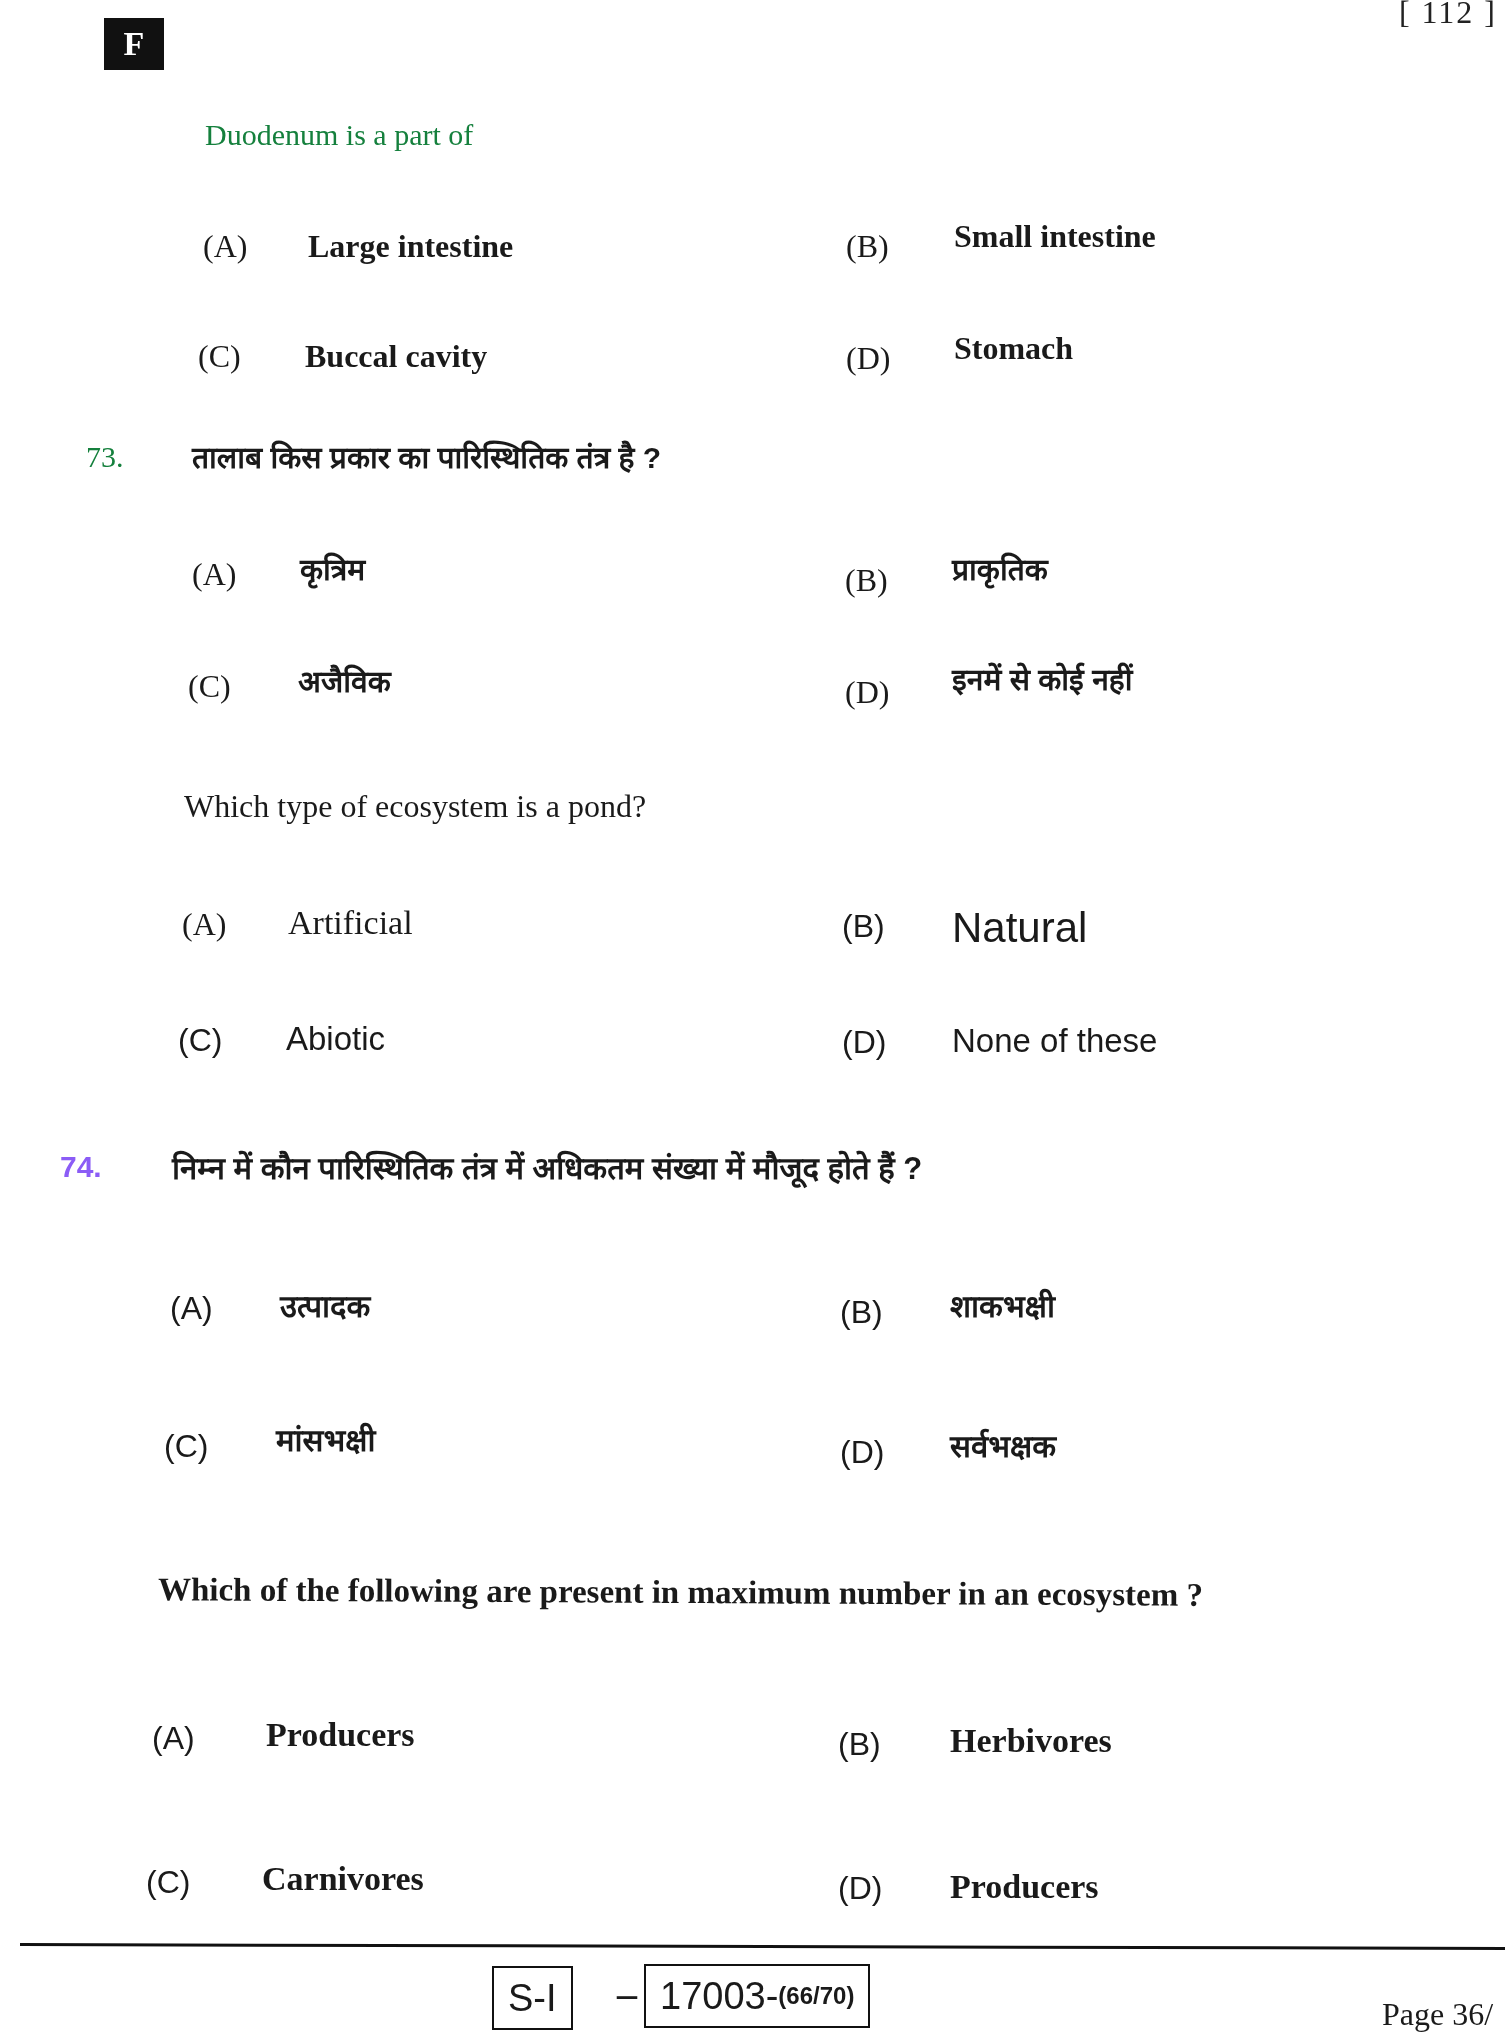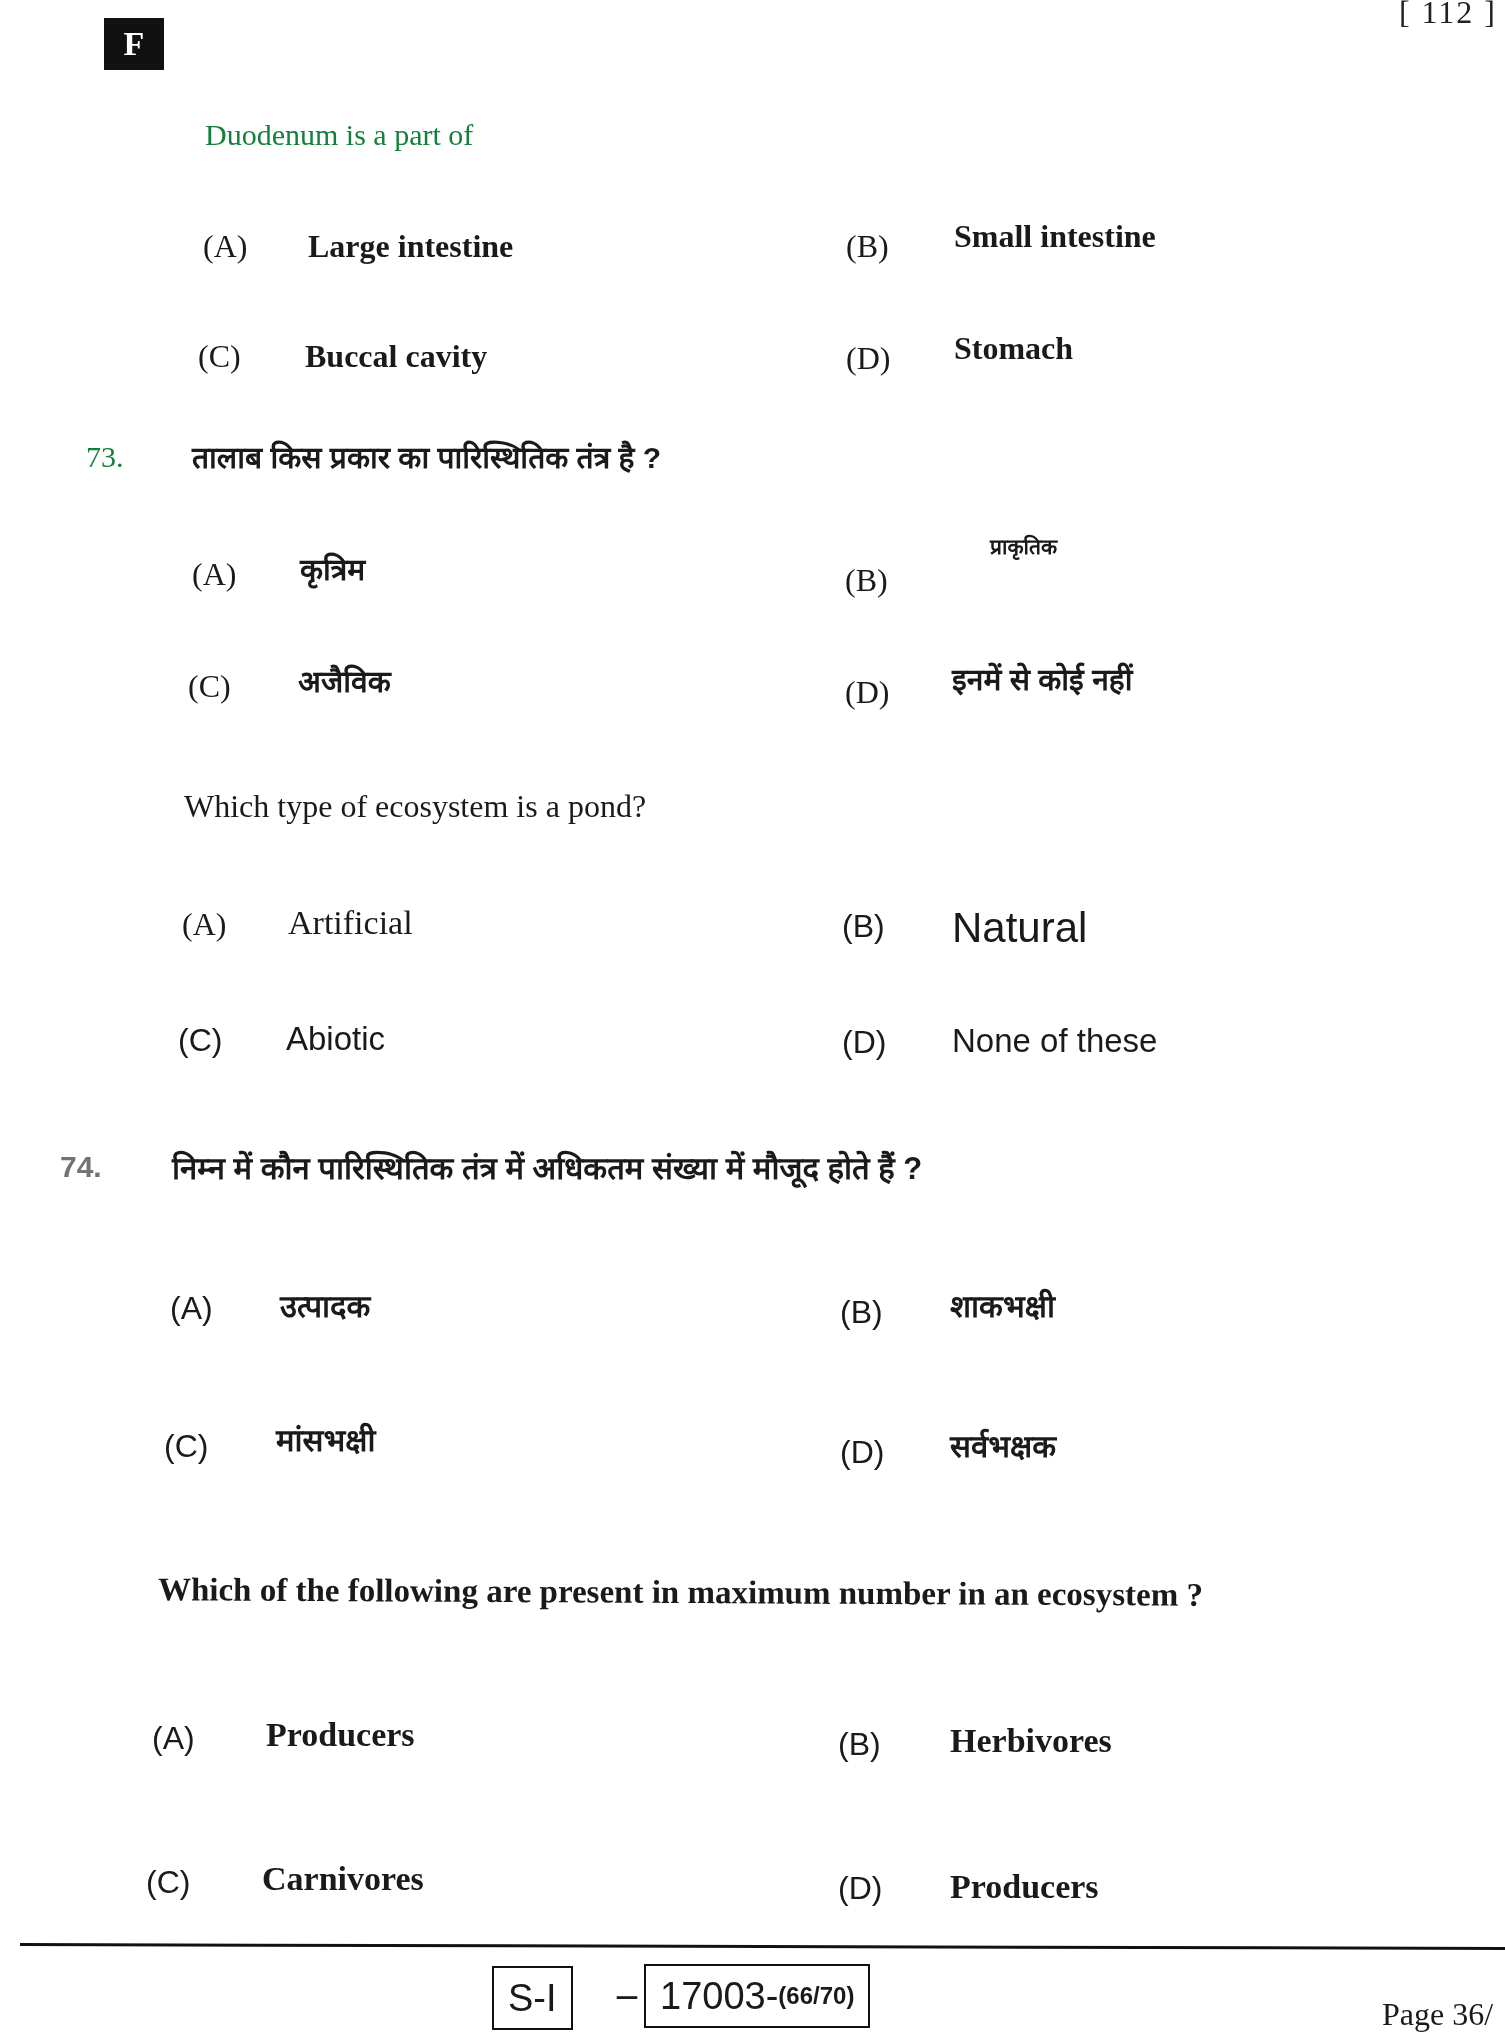--- a/index.html
+++ b/index.html
@@ -10,21 +10,21 @@
       color: #1a1a1a;
     }
     .abs { position: absolute; white-space: nowrap; }
     .set-badge {
       left: 104px; top: 18px; width: 60px; height: 52px;
       background: #111; color: #fff; font-weight: bold;
       font-size: 34px; display: flex; align-items: center; justify-content: center;
     }
     .corner { right: 8px; top: -6px; font-size: 32px; color: #222; letter-spacing: 2px; }
     .q-text { font-size: 32px; }
-    .q-num { font-size: 30px; color: #737373; }
+    .q-num { font-size: 30px; color: #8b5cf6; }
     .opt-label { font-size: 32px; }
     .opt-text { font-size: 34px; }
     .hi { font-family: Liberation Sans, sans-serif; font-weight: bold; }
     .faded { color: #15803d; }
     .bold-ish { font-weight: bold; }
     .footer-line {
       left: 20px; right: 0; top: 1945px; height: 3px; background: #111;
       transform: rotate(0.15deg);
     }
     .footer-box {
@@ -52,21 +52,21 @@
 <div class="abs opt-text bold-ish" style="left:305px; top:338px; font-size:32px;">Buccal cavity</div>
 <div class="abs opt-label" style="left:846px; top:340px;">(D)</div>
 <div class="abs opt-text bold-ish" style="left:954px; top:330px; font-size:32px;">Stomach</div>
 
 <div class="abs q-num faded" style="left:86px; top:440px;">73.</div>
 <div class="abs q-text hi" style="left:192px; top:436px; font-size:30px;">तालाब किस प्रकार का पारिस्थितिक तंत्र है ?</div>
 
 <div class="abs opt-label" style="left:192px; top:556px;">(A)</div>
 <div class="abs opt-text hi" style="left:300px; top:548px; font-size:30px;">कृत्रिम</div>
 <div class="abs opt-label" style="left:845px; top:562px;">(B)</div>
-<div class="abs opt-text hi" style="left:952px; top:532px; font-size:21px;margin-left:38px;">प्राकृतिक</div>
+<div class="abs opt-text hi" style="left:952px; top:548px; font-size:30px;">प्राकृतिक</div>
 
 <div class="abs opt-label" style="left:188px; top:668px;">(C)</div>
 <div class="abs opt-text hi" style="left:298px; top:660px; font-size:30px;">अजैविक</div>
 <div class="abs opt-label" style="left:845px; top:674px;">(D)</div>
 <div class="abs opt-text hi" style="left:952px; top:658px; font-size:30px;">इनमें से कोई नहीं</div>
 
 <div class="abs q-text" style="left:184px; top:788px;">Which type of ecosystem is a pond?</div>
 
 <div class="abs opt-label" style="left:182px; top:906px;">(A)</div>
 <div class="abs opt-text" style="left:288px; top:904px;">Artificial</div>

